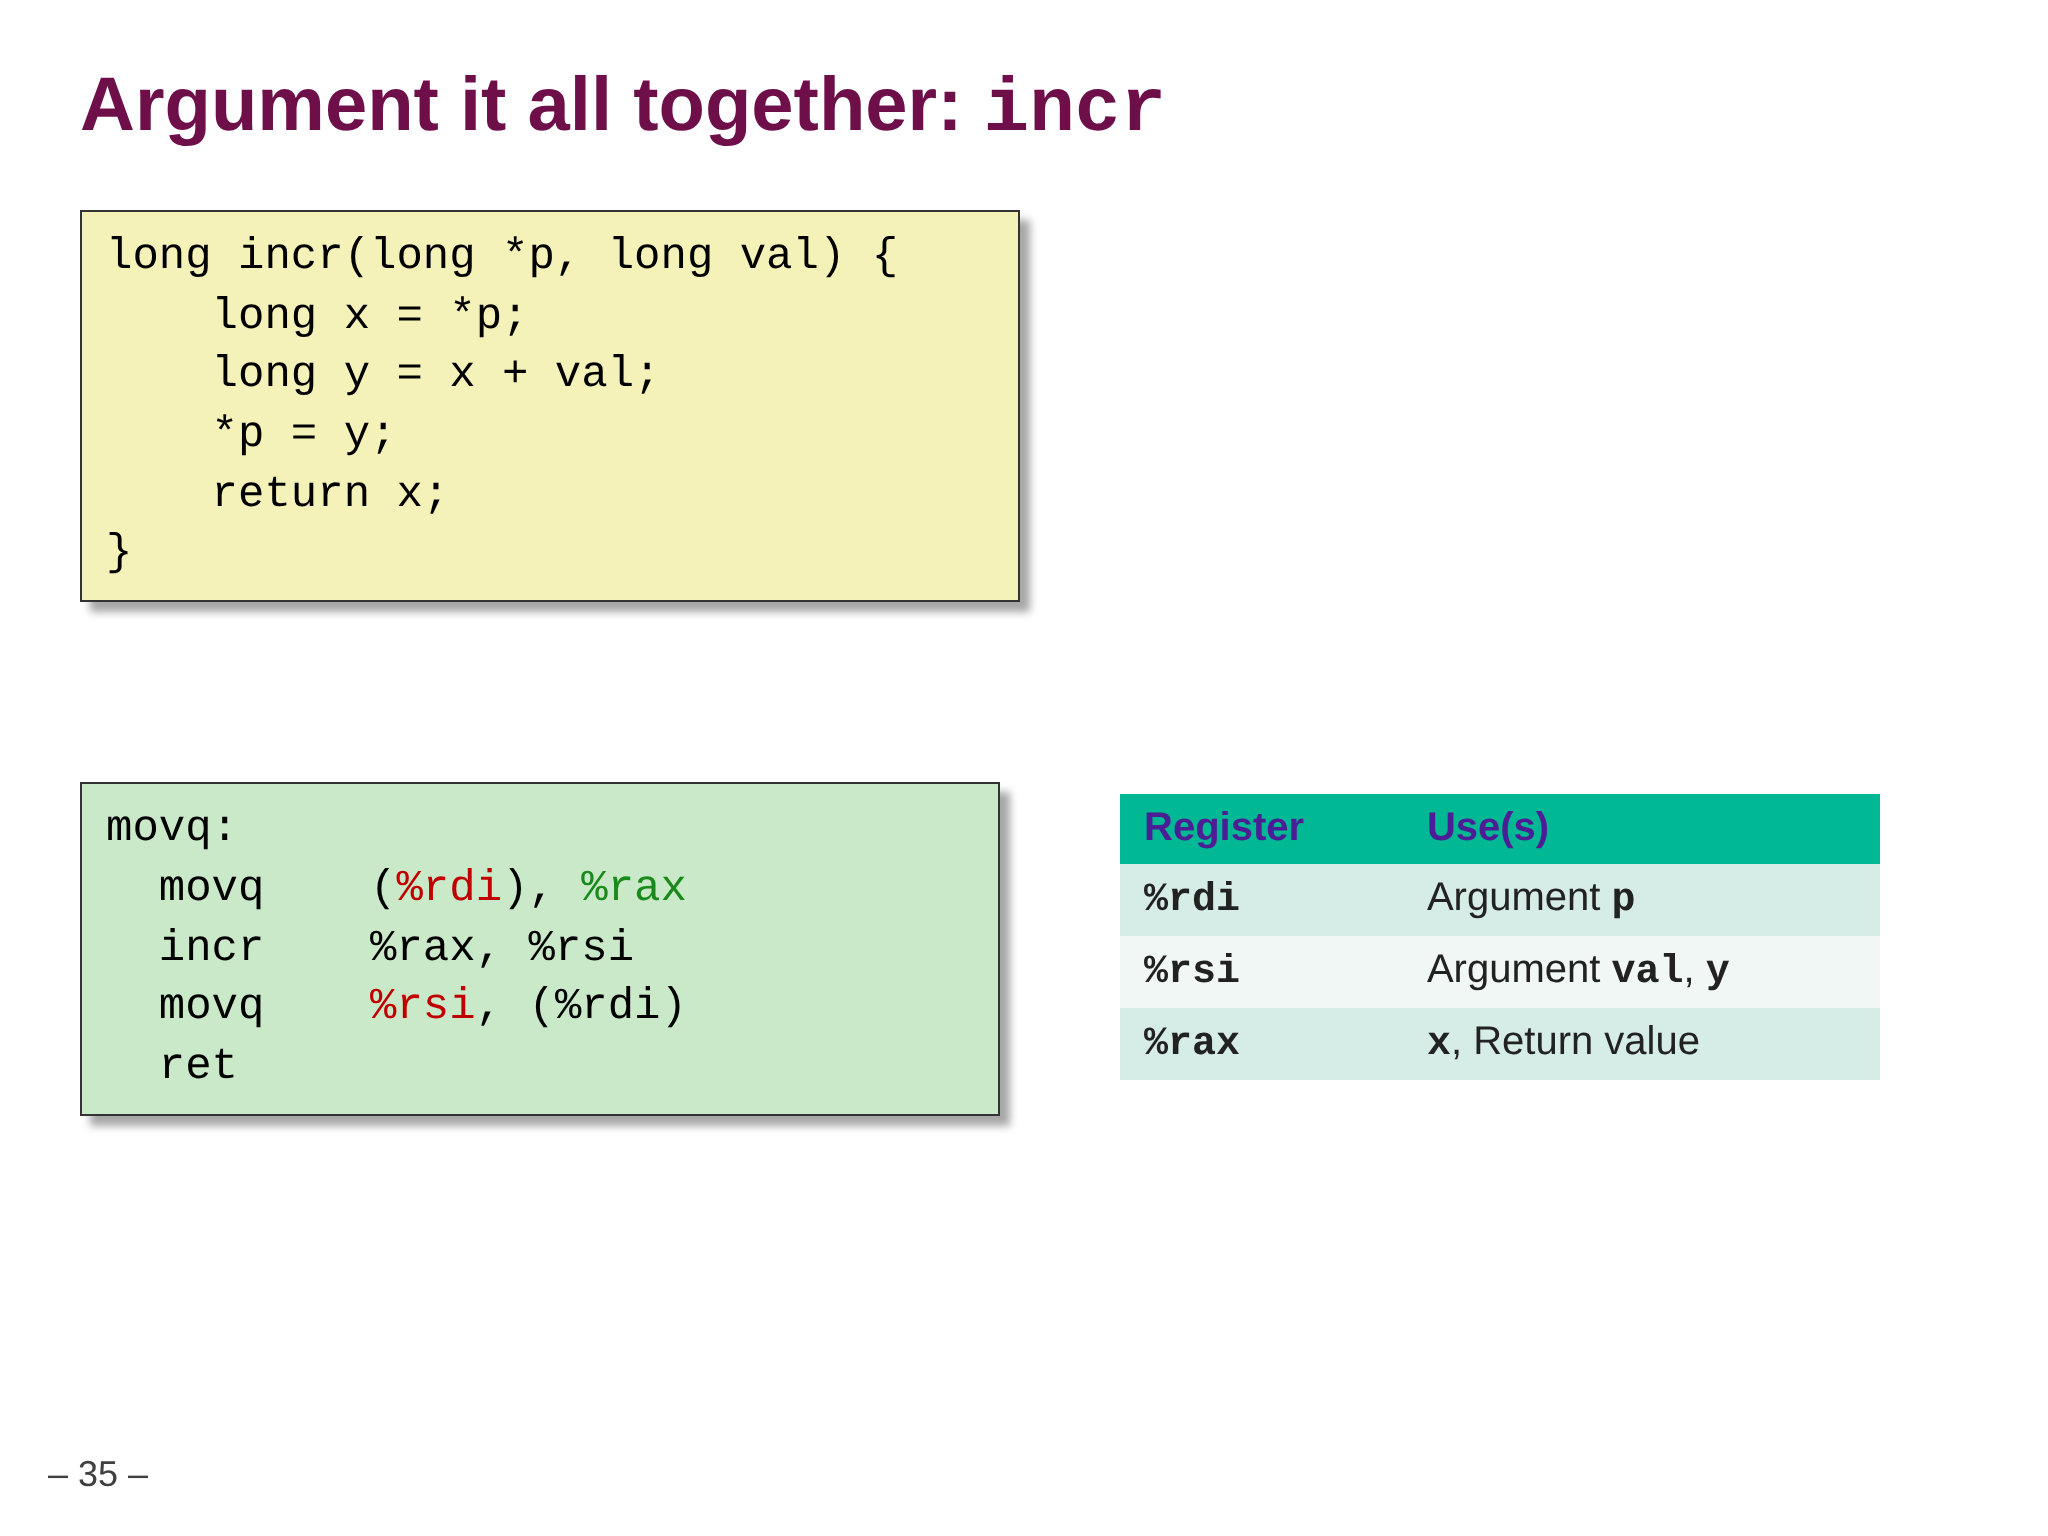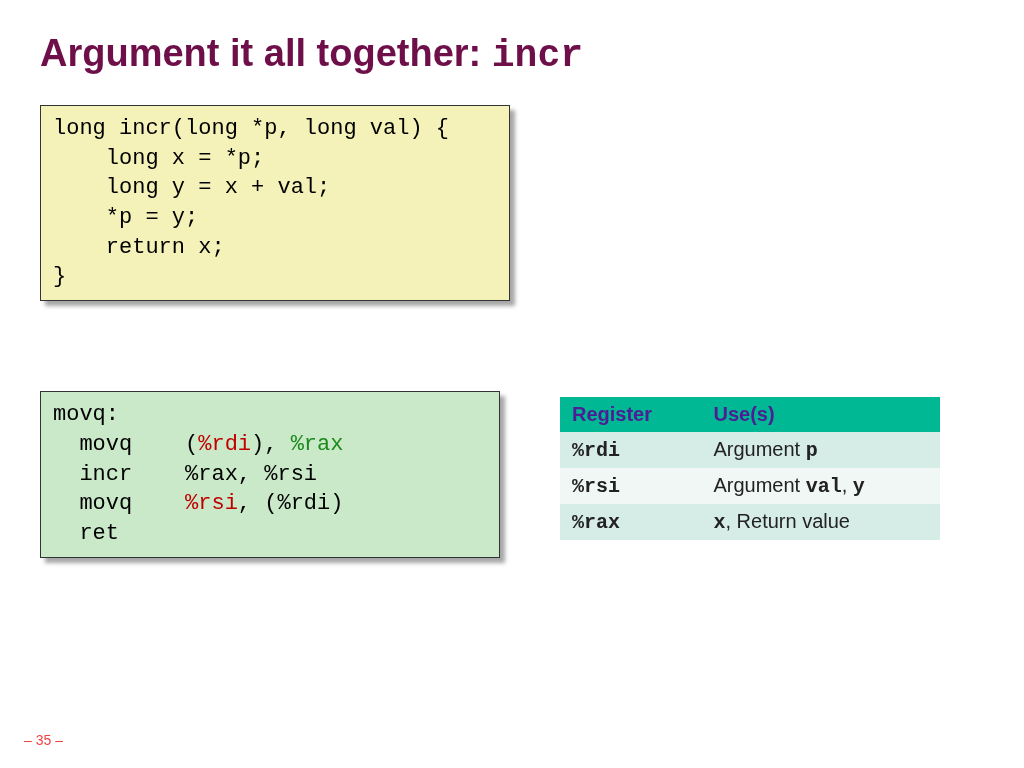--- a/index.html
+++ b/index.html
@@ -68,22 +68,22 @@
     padding: 6px 12px;
     color: #222;
   }
   .reg-table tr.odd td { background: #d6ece6; }
   .reg-table tr.even td { background: #f0f7f5; }
   .reg-table .mono { font-family: "Courier New", Courier, monospace; font-weight: bold; }
   .pagenum {
     position: absolute;
     left: 24px;
     bottom: 20px;
-    color: #ef4444;
-    font-size: 14px;
+    color: #404040;
+    font-size: 18px;
   }
 </style>
 </head>
 <body>
 
 <div class="slide">
   <h1 class="title">
     <span>Argument it all together: </span><span class="mono">incr</span>
   </h1>
 

